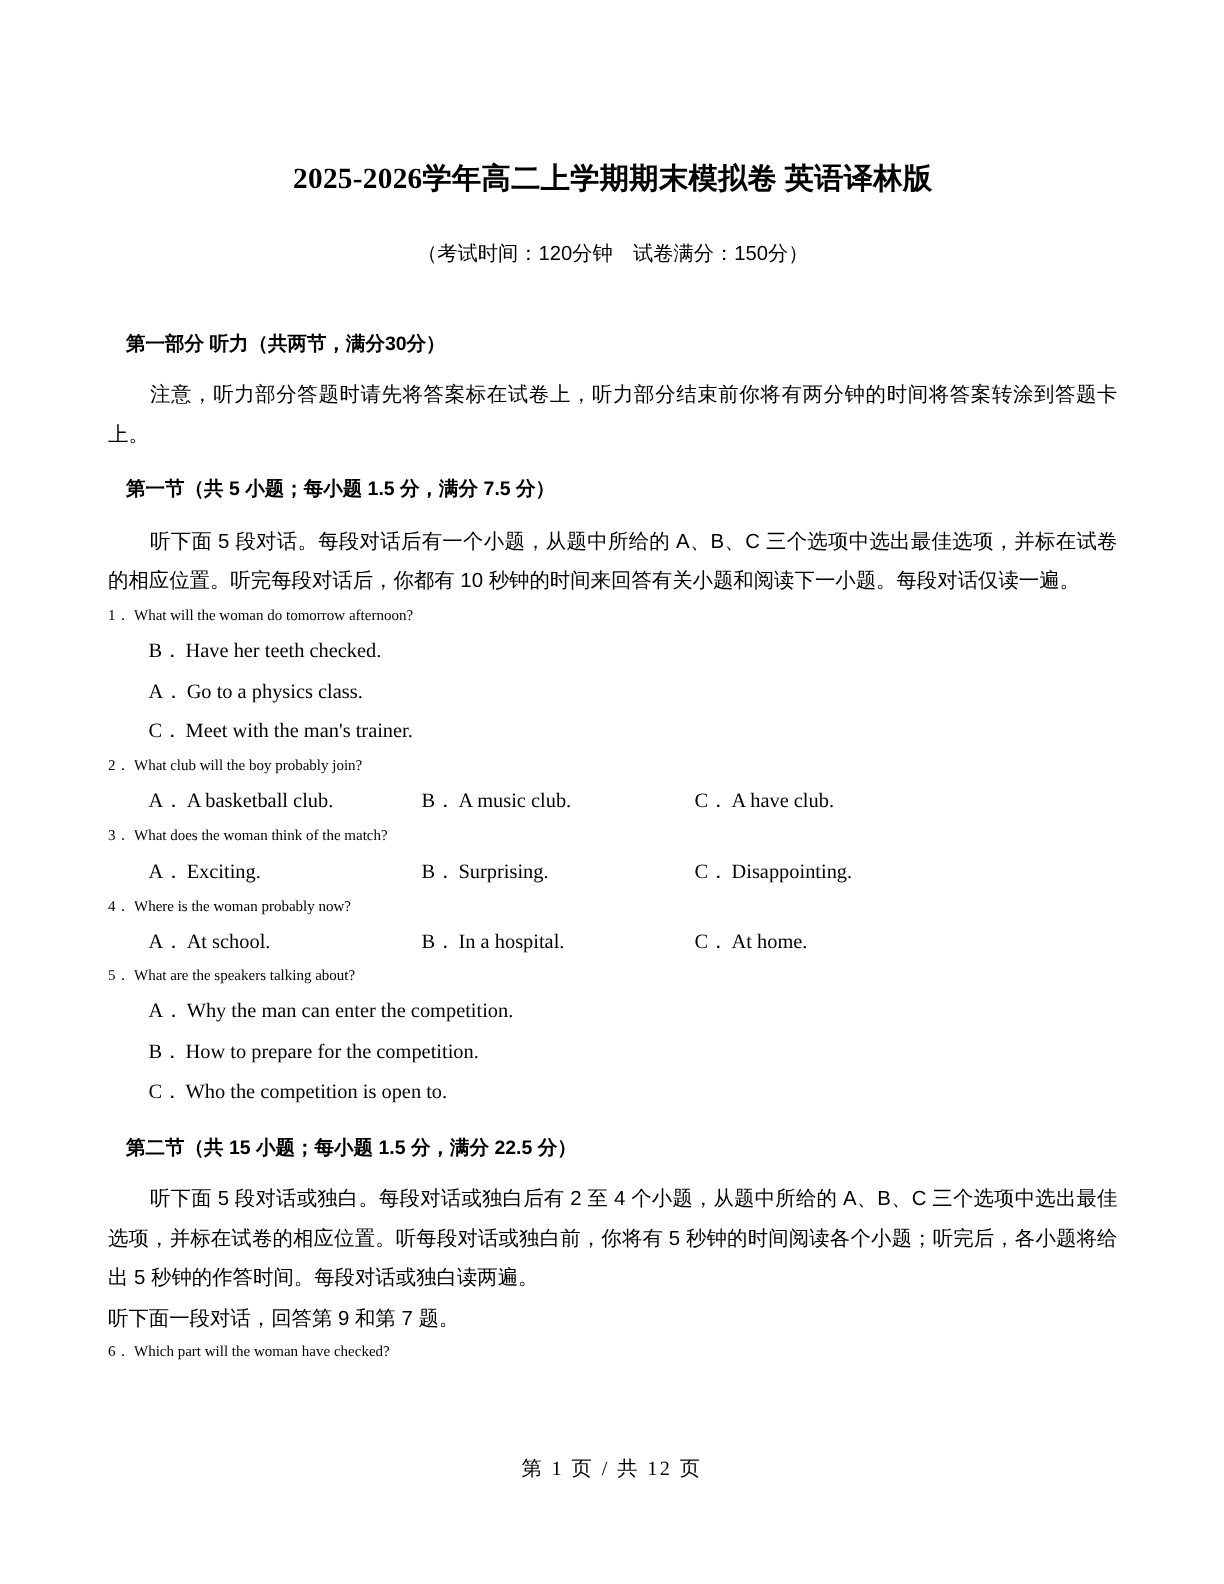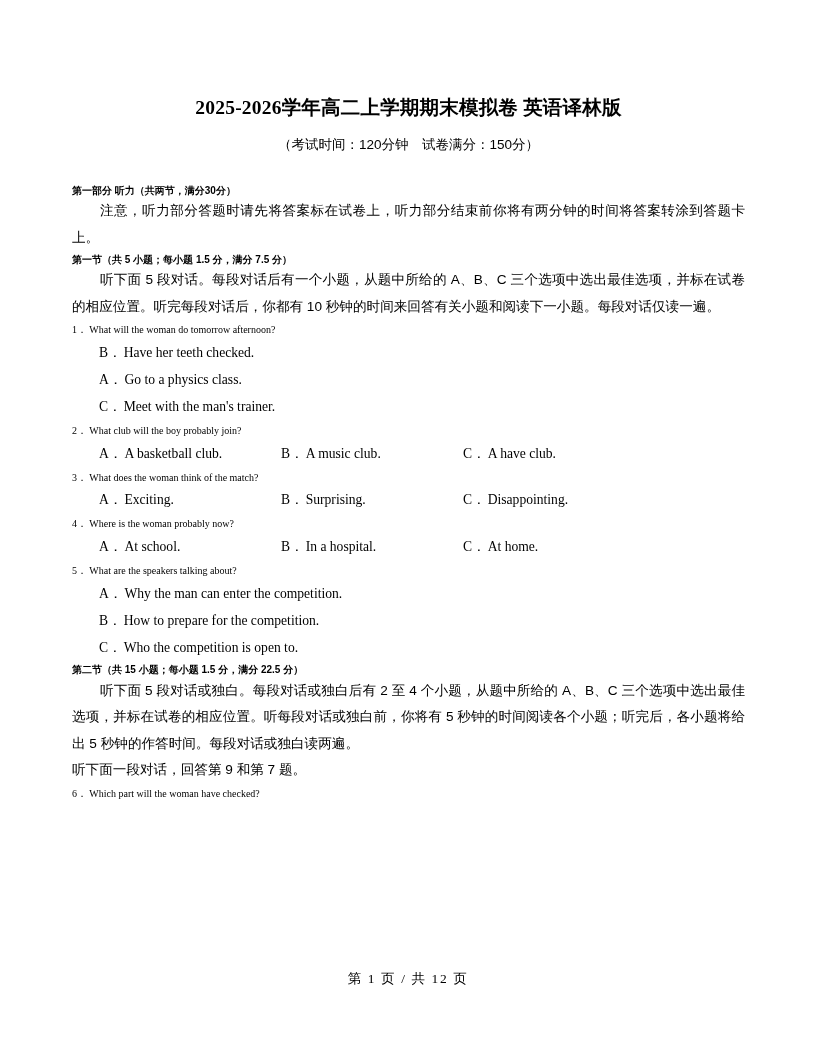--- a/index.html
+++ b/index.html
@@ -23,40 +23,40 @@
     top: 0;
     width: 673px;
   }
 
   
   .doc-title {
     text-align: center;
     font-size: 19.5px;
     font-weight: bold;
     letter-spacing: 0.2px;
-    margin: 0;
+    margin: 12px;
     padding-top: 96px;
     line-height: 1.25;
     font-family: "Liberation Serif", "DejaVu Serif", serif;
   }
   .doc-subtitle {
     text-align: center;
     font-size: 13.5px;
     margin: 0;
     padding-top: 16px;
     line-height: 1.3;
     font-family: "Liberation Sans", "DejaVu Sans", sans-serif;
   }
 
   
   .section-heading {
-    font-size: 10px;
+    font-size: 13px;
     font-weight: bold;
     line-height: 1.42;
-    margin: 0;
+    margin: 12px;
     font-family: "Liberation Sans", "DejaVu Sans", sans-serif;
   }
   .section-heading.part {
     padding-top: 30px;
   }
   .section-heading.sec {
     padding-top: 2px;
   }
 
   

